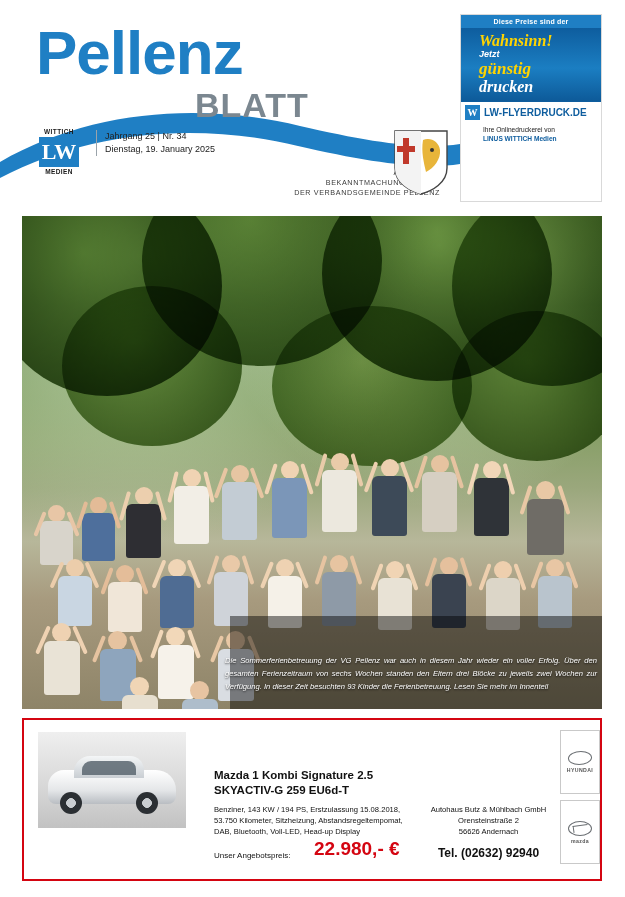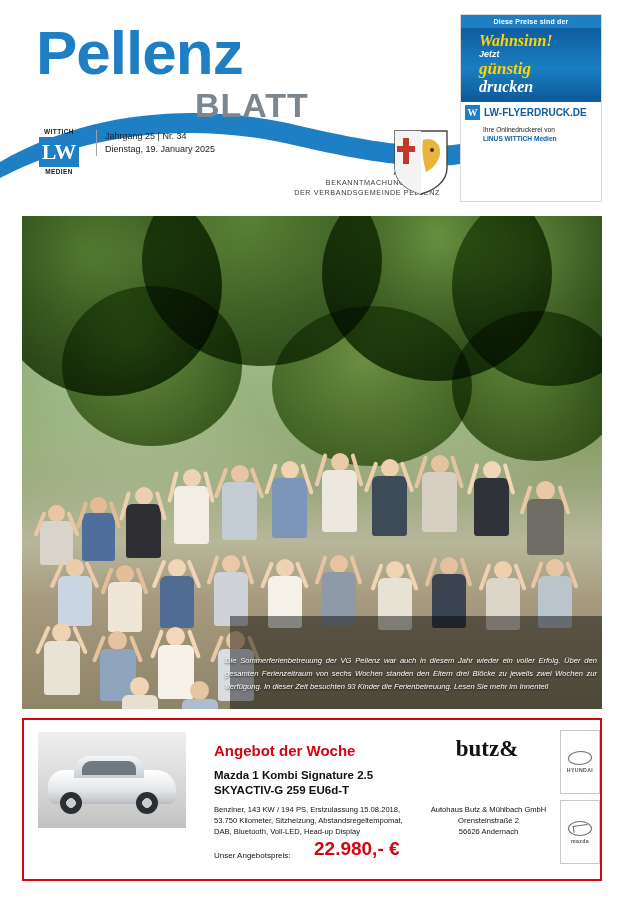--- a/index.html
+++ b/index.html
@@ -485,37 +485,36 @@
   <div class="bottomad">
 
     <div class="car-img">
       <div class="car-body"></div>
       <div class="car-roof"></div>
       <div class="car-win"></div>
       <div class="wheel l"></div>
       <div class="wheel r"></div>
     </div>
 
-    <div class="offer-title">Angebot der Woche</div>
     <div class="offer-model">
       <div>Mazda 1 Kombi Signature 2.5</div>
       <div>SKYACTIV-G 259 EU6d-T</div>
     </div>
     <div class="offer-desc">Benziner, 143 KW / 194 PS, Erstzulassung 15.08.2018, 53.750 Kilometer, Sitzheizung, Abstandsregeltempomat, DAB, Bluetooth, Voll-LED, Head-up Display</div>
     <div class="offer-pricelabel">Unser Angebotspreis:</div>
     <div class="offer-price">22.980,- €</div>
 
     <div class="dealer">
-      <div class="b1">butz&amp;</div>
     </div>
     <div class="dealer-addr">
       <div>Autohaus Butz &amp; Mühlbach GmbH</div>
       <div>Orensteinstraße 2</div>
       <div>56626 Andernach</div>
     </div>
+    <div class="dealer-tel">Tel. (02632) 92940</div>
 
     <div class="brand-col">
       <div class="brand-box">
         <div class="hy-logo"></div>
         <div class="lbl">HYUNDAI</div>
       </div>
       <div class="brand-box">
         <div class="mz-logo"></div>
         <div class="lbl">mazda</div>
       </div>

